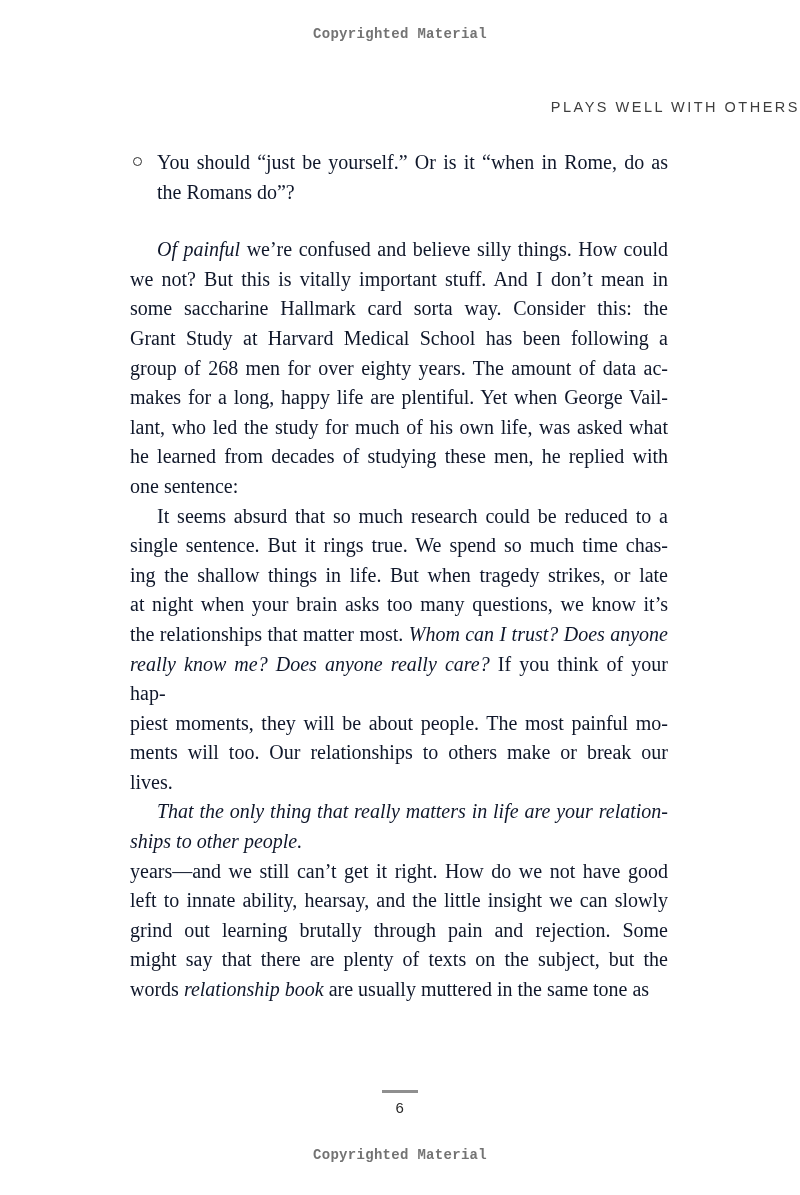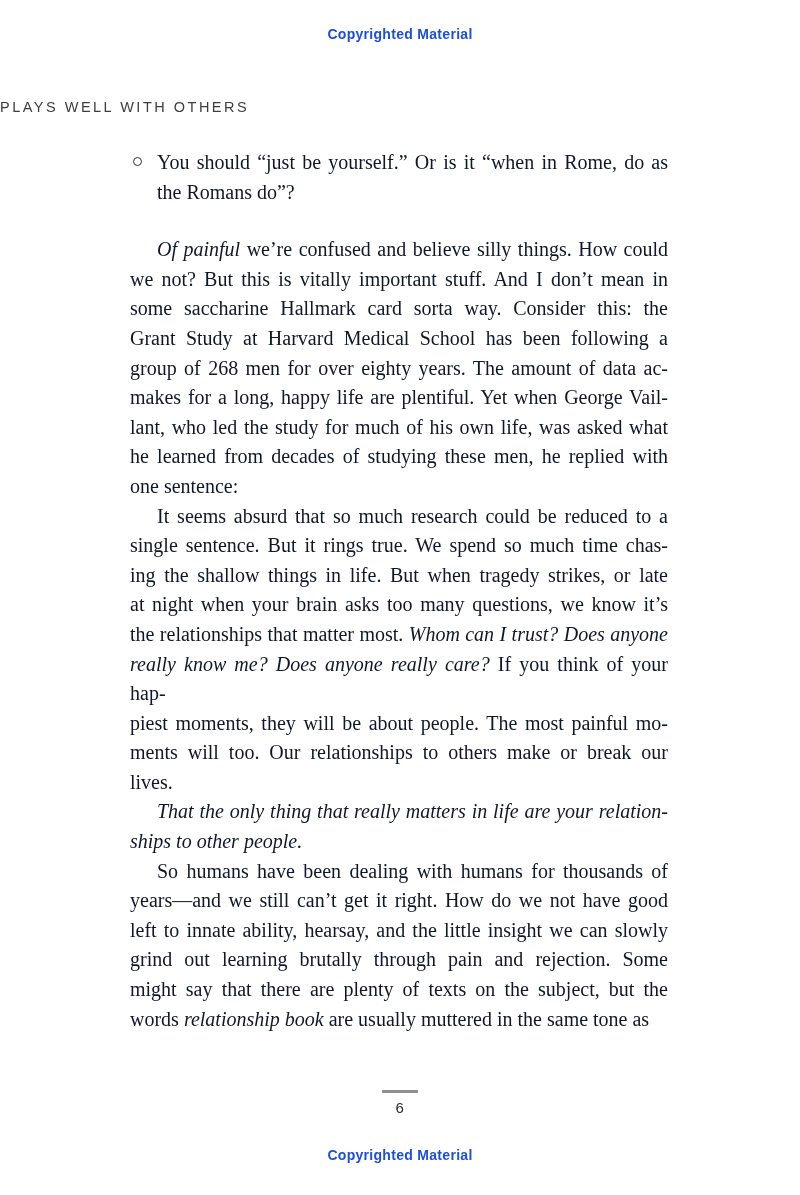--- a/index.html
+++ b/index.html
@@ -6,29 +6,29 @@
   .page {
     position: relative;
     width: 800px; height: 1195px;
     background: #ffffff;
     overflow: hidden;
     font-family: "Liberation Serif", serif;
   }
   .copyright {
     position: absolute; left: 0; right: 0;
     text-align: center;
-    font-family: Liberation Sans, sans-serif;
+    font-family: Liberation Mono, monospace;
     font-size: 14px; font-weight: 700;
-    color: #1d4ed8; letter-spacing: 0.3px;
+    color: #737373; letter-spacing: 0.3px;
   }
   .copyright.top { top: 26px; }
   .copyright.bottom { top: 1147px; }
   .running-header {
     position: absolute; left: 0; right: 0; top: 99px;
-    text-align: left;
+    text-align: right;
     font-family: "Liberation Sans", sans-serif;
     font-size: 14.5px; font-weight: 400;
     color: #3e3e3e; letter-spacing: 2.5px;
   }
   .body-col {
     position: absolute; left: 130px; top: 148px; width: 538px;
     font-size: 20px; line-height: 29.6px;
     color: #0f172a;
   }
   .block { margin: 0; }
@@ -89,21 +89,20 @@
         <div class="line"><em>really know me? Does anyone really care? </em><span>If you think of your hap-</span></div>
         <div class="line"><span>piest moments, they will be about people. The most painful mo-</span></div>
         <div class="line"><span>ments will too. Our relationships to others make or break our</span></div>
         <div class="line last"><span>lives.</span></div>
       </div>
       <div class="block para">
         <div class="line indent"><em>That the only thing that really matters in life are your relation-</em></div>
         <div class="line last"><em>ships to other people.</em></div>
       </div>
       <div class="block para">
-        <div class="line indent"><span>So humans have been dealing with humans for thousands of</span></div>
         <div class="line"><span>years—and we still can’t get it right. How do we not have good</span></div>
         <div class="line"><span>left to innate ability, hearsay, and the little insight we can slowly</span></div>
         <div class="line"><span>grind out learning brutally through pain and rejection. Some</span></div>
         <div class="line"><span>might say that there are plenty of texts on the subject, but the</span></div>
         <div class="line last"><span>words </span><em>relationship book</em><span> are usually muttered in the same tone as</span></div>
       </div>
     </div>
 
   <div class="folio-rule"></div>
 

